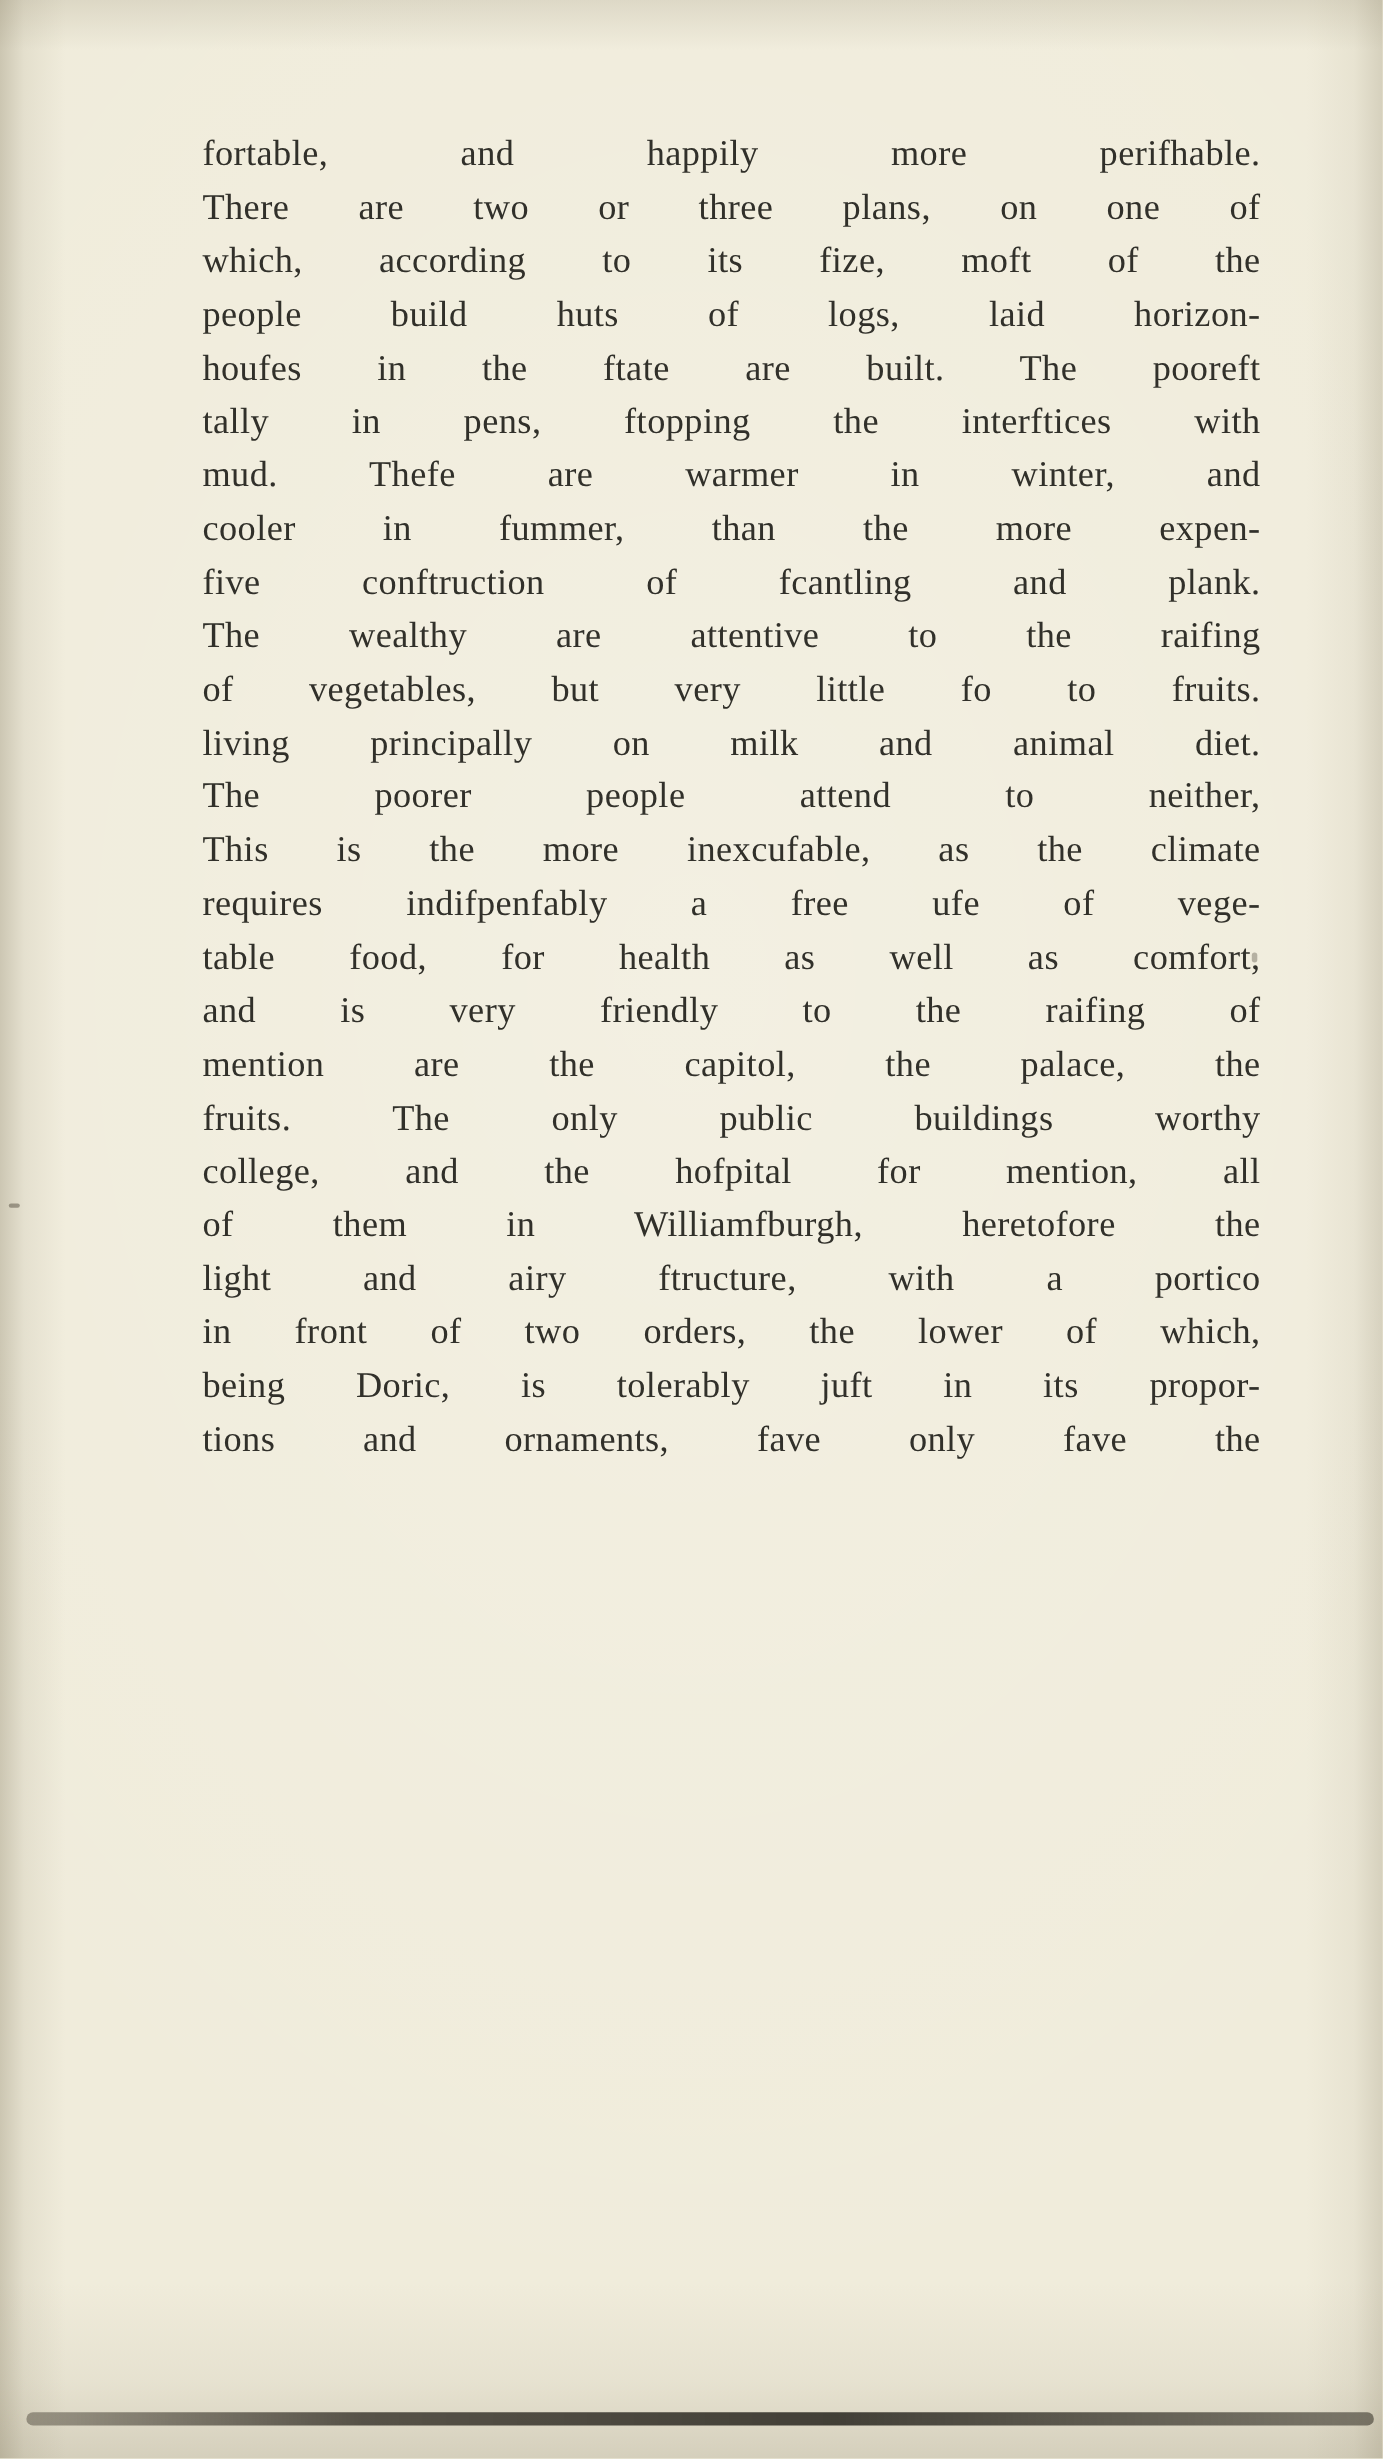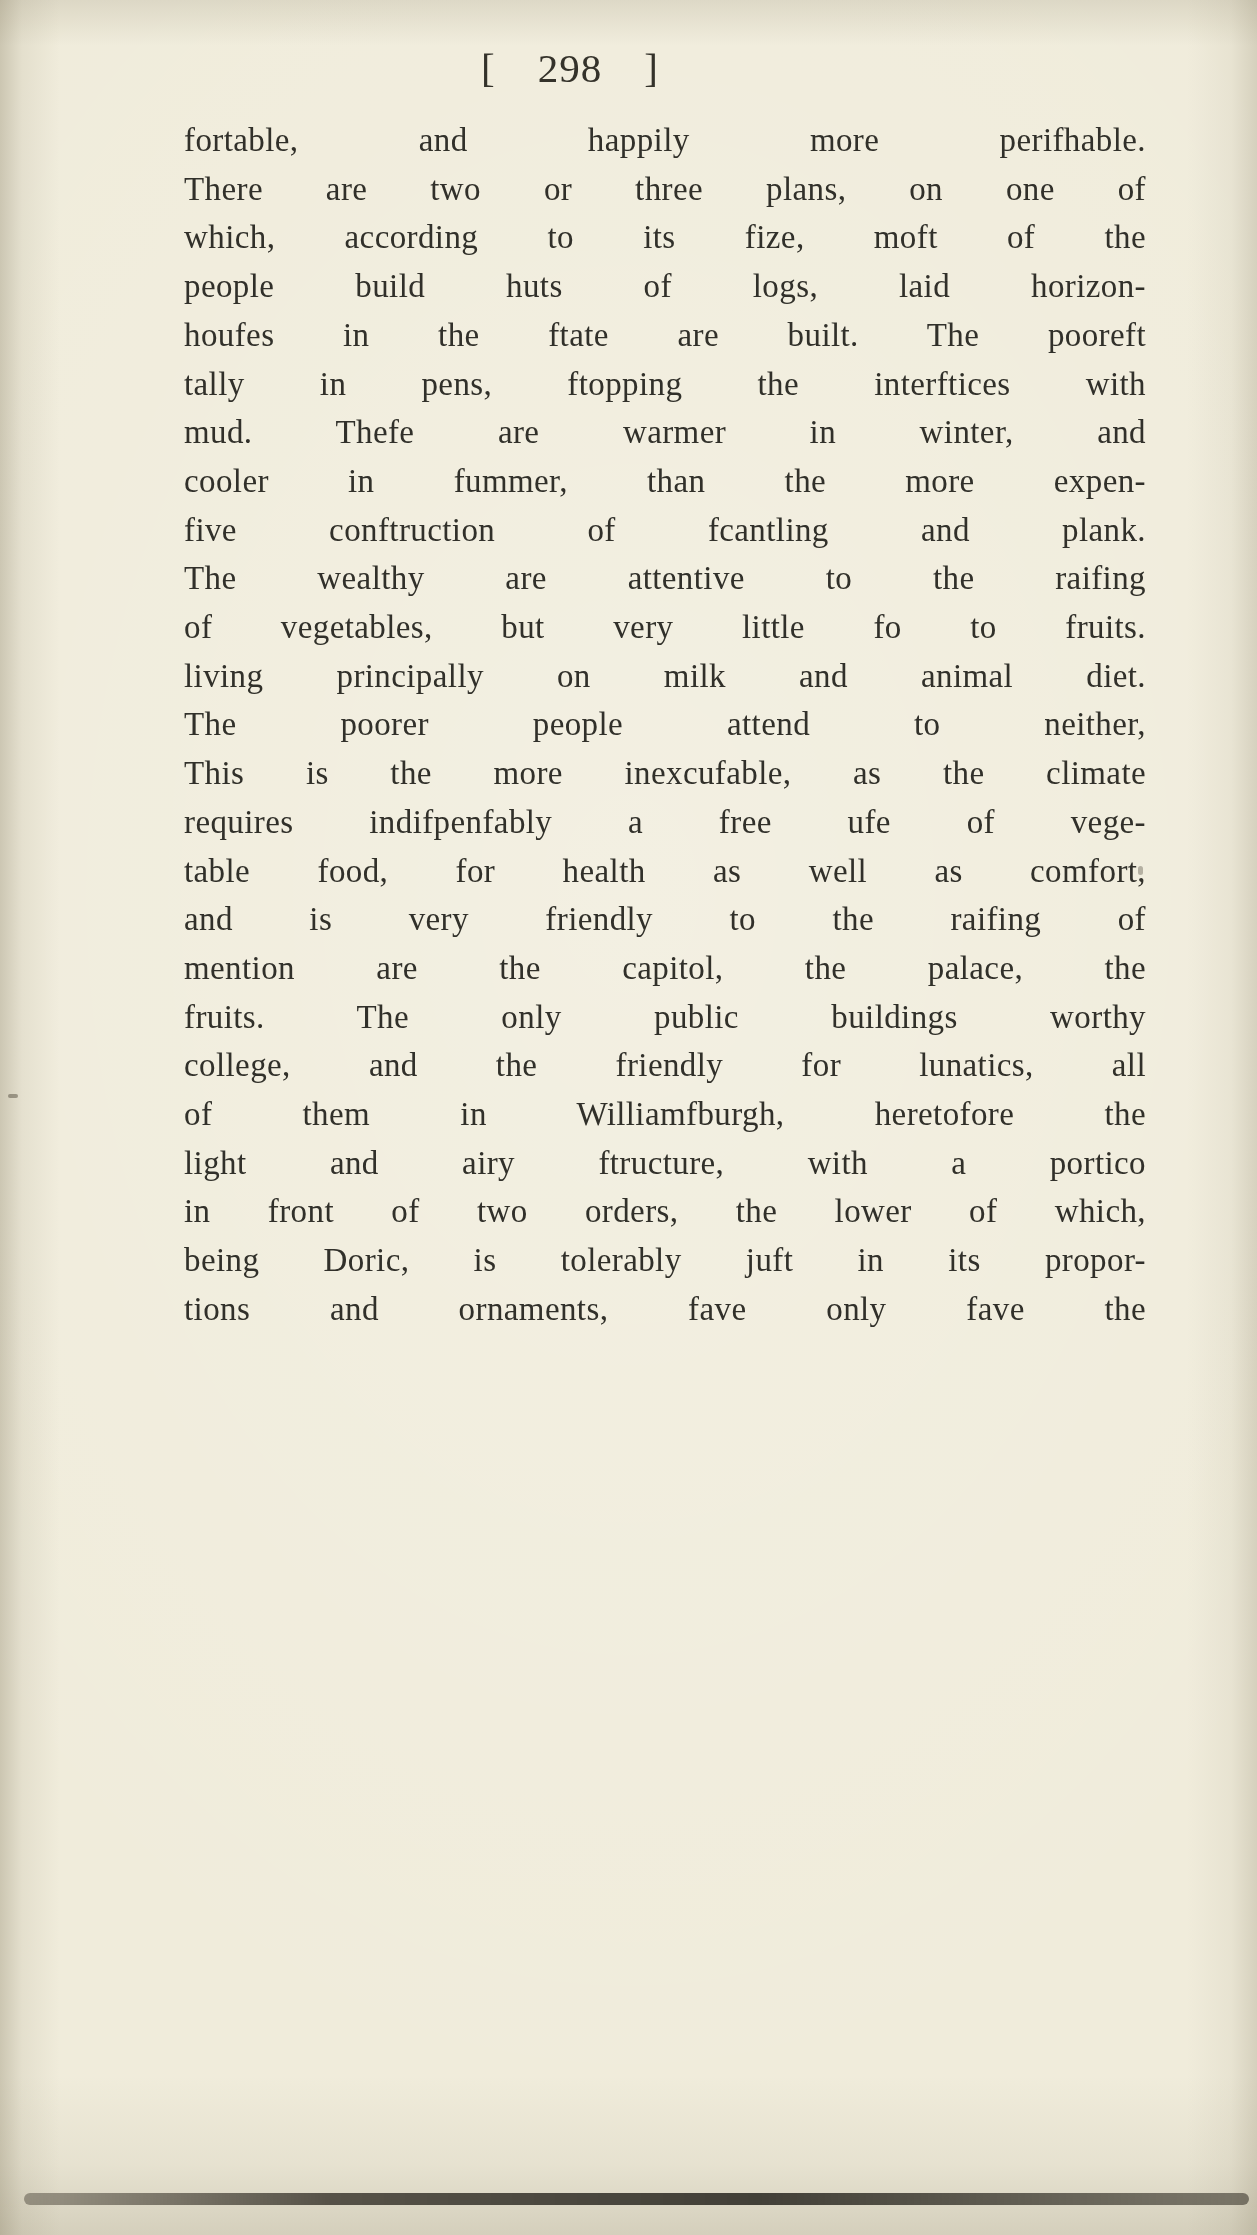--- a/index.html
+++ b/index.html
@@ -92,21 +92,20 @@
     width: 5px;
     height: 9px;
     border-radius: 3px;
     background: rgba(70,64,52,0.35);
   }
 </style>
 </head>
 <body>
 
 <div class="scan">
-  <div class="page-header">[ 298 ]</div>
 
   <div class="text-block">
       <div class="line">fortable, and happily more perifhable.</div>
       <div class="line">There are two or three plans, on one of</div>
       <div class="line">which, according to its fize, moft of the</div>
       <div class="line">people build huts of logs, laid horizon-</div>
       <div class="line">houfes in the ftate are built.  The pooreft</div>
       <div class="line">tally in pens, ftopping the interftices with</div>
       <div class="line">mud.  Thefe are warmer in winter, and</div>
       <div class="line">cooler in fummer, than the more expen-</div>
@@ -114,21 +113,21 @@
       <div class="line">The wealthy are attentive to the raifing</div>
       <div class="line">of vegetables, but very little fo to fruits.</div>
       <div class="line">living principally on milk and animal diet.</div>
       <div class="line">The poorer people attend to neither,</div>
       <div class="line">This is the more inexcufable, as the climate</div>
       <div class="line">requires indifpenfably a free ufe of vege-</div>
       <div class="line">table food, for health as well as comfort,</div>
       <div class="line">and is very friendly to the raifing of</div>
       <div class="line">mention are the capitol, the palace, the</div>
       <div class="line">fruits.  The only public buildings worthy</div>
-      <div class="line">college, and the friendly for lunatics, all</div>
+      <div class="line">college, and the hofpital for mention, all</div>
       <div class="line">of them in Williamfburgh, heretofore the</div>
       <div class="line">light and airy ftructure, with a portico</div>
       <div class="line">in front of two orders, the lower of which,</div>
       <div class="line">being Doric, is tolerably juft in its propor-</div>
       <div class="line">tions and ornaments, fave only fave the</div>
     </div>
 
   <div class="speck-left"></div>
   <div class="speck-right"></div>
 

